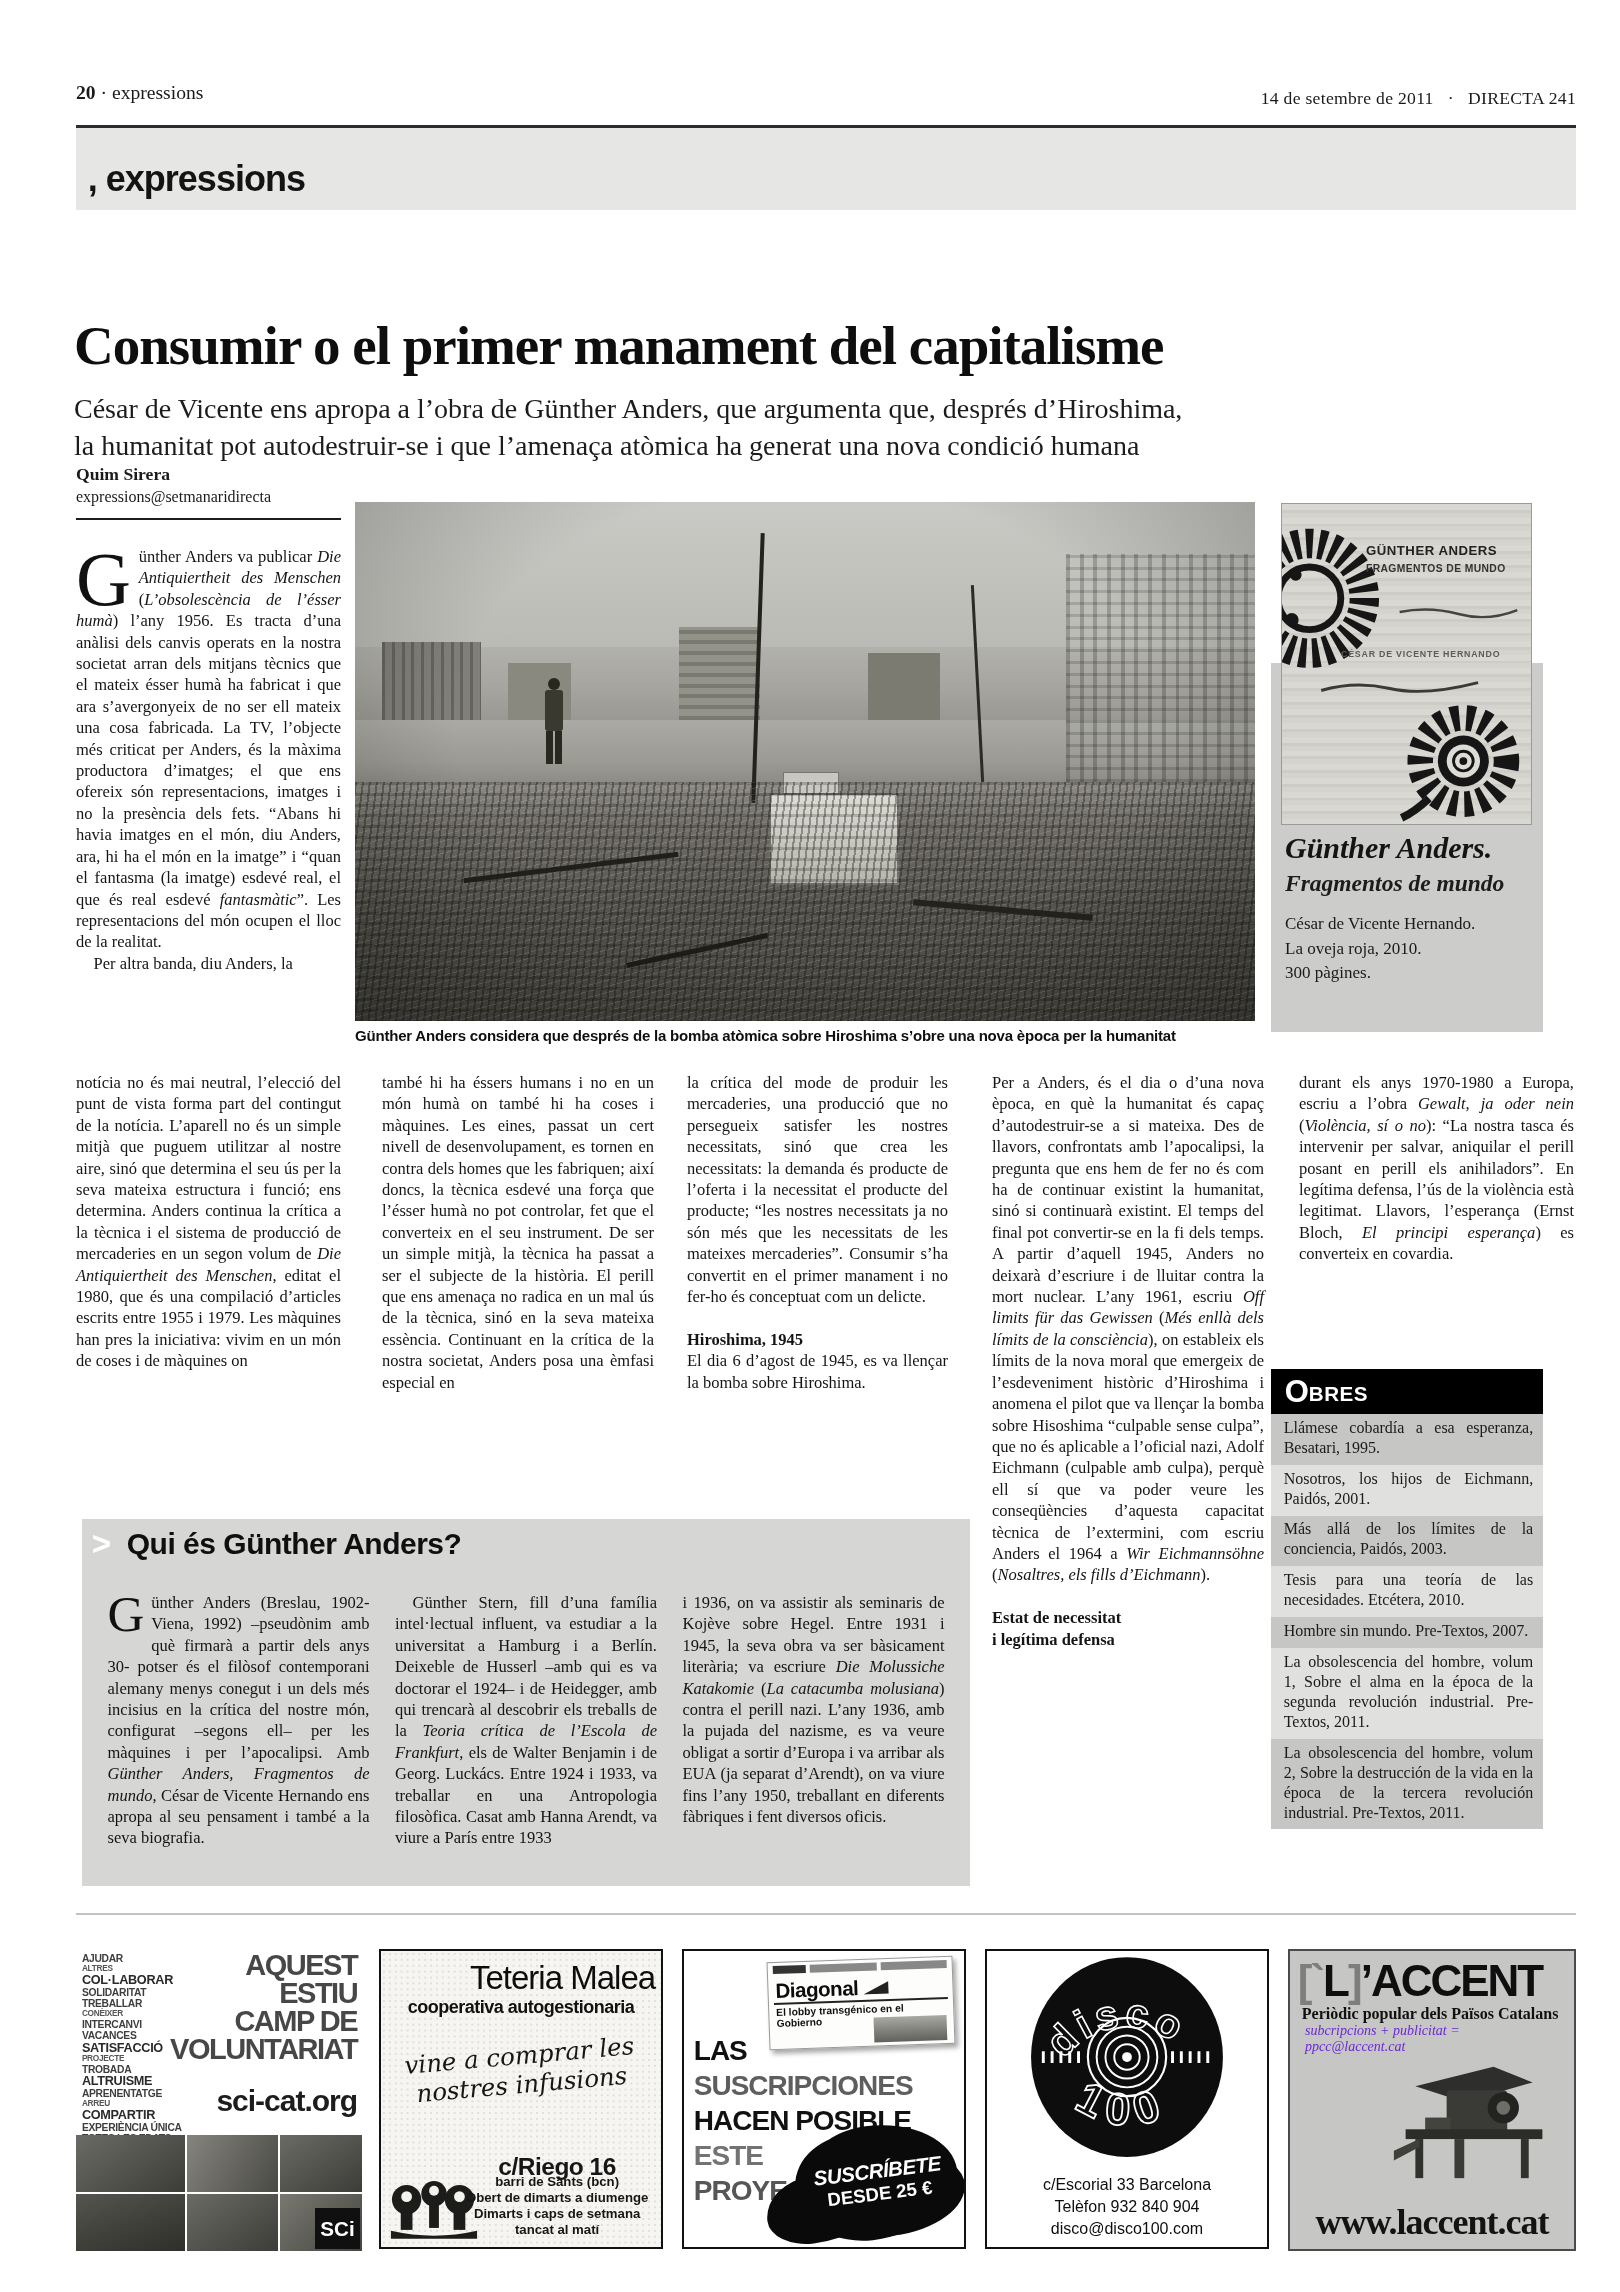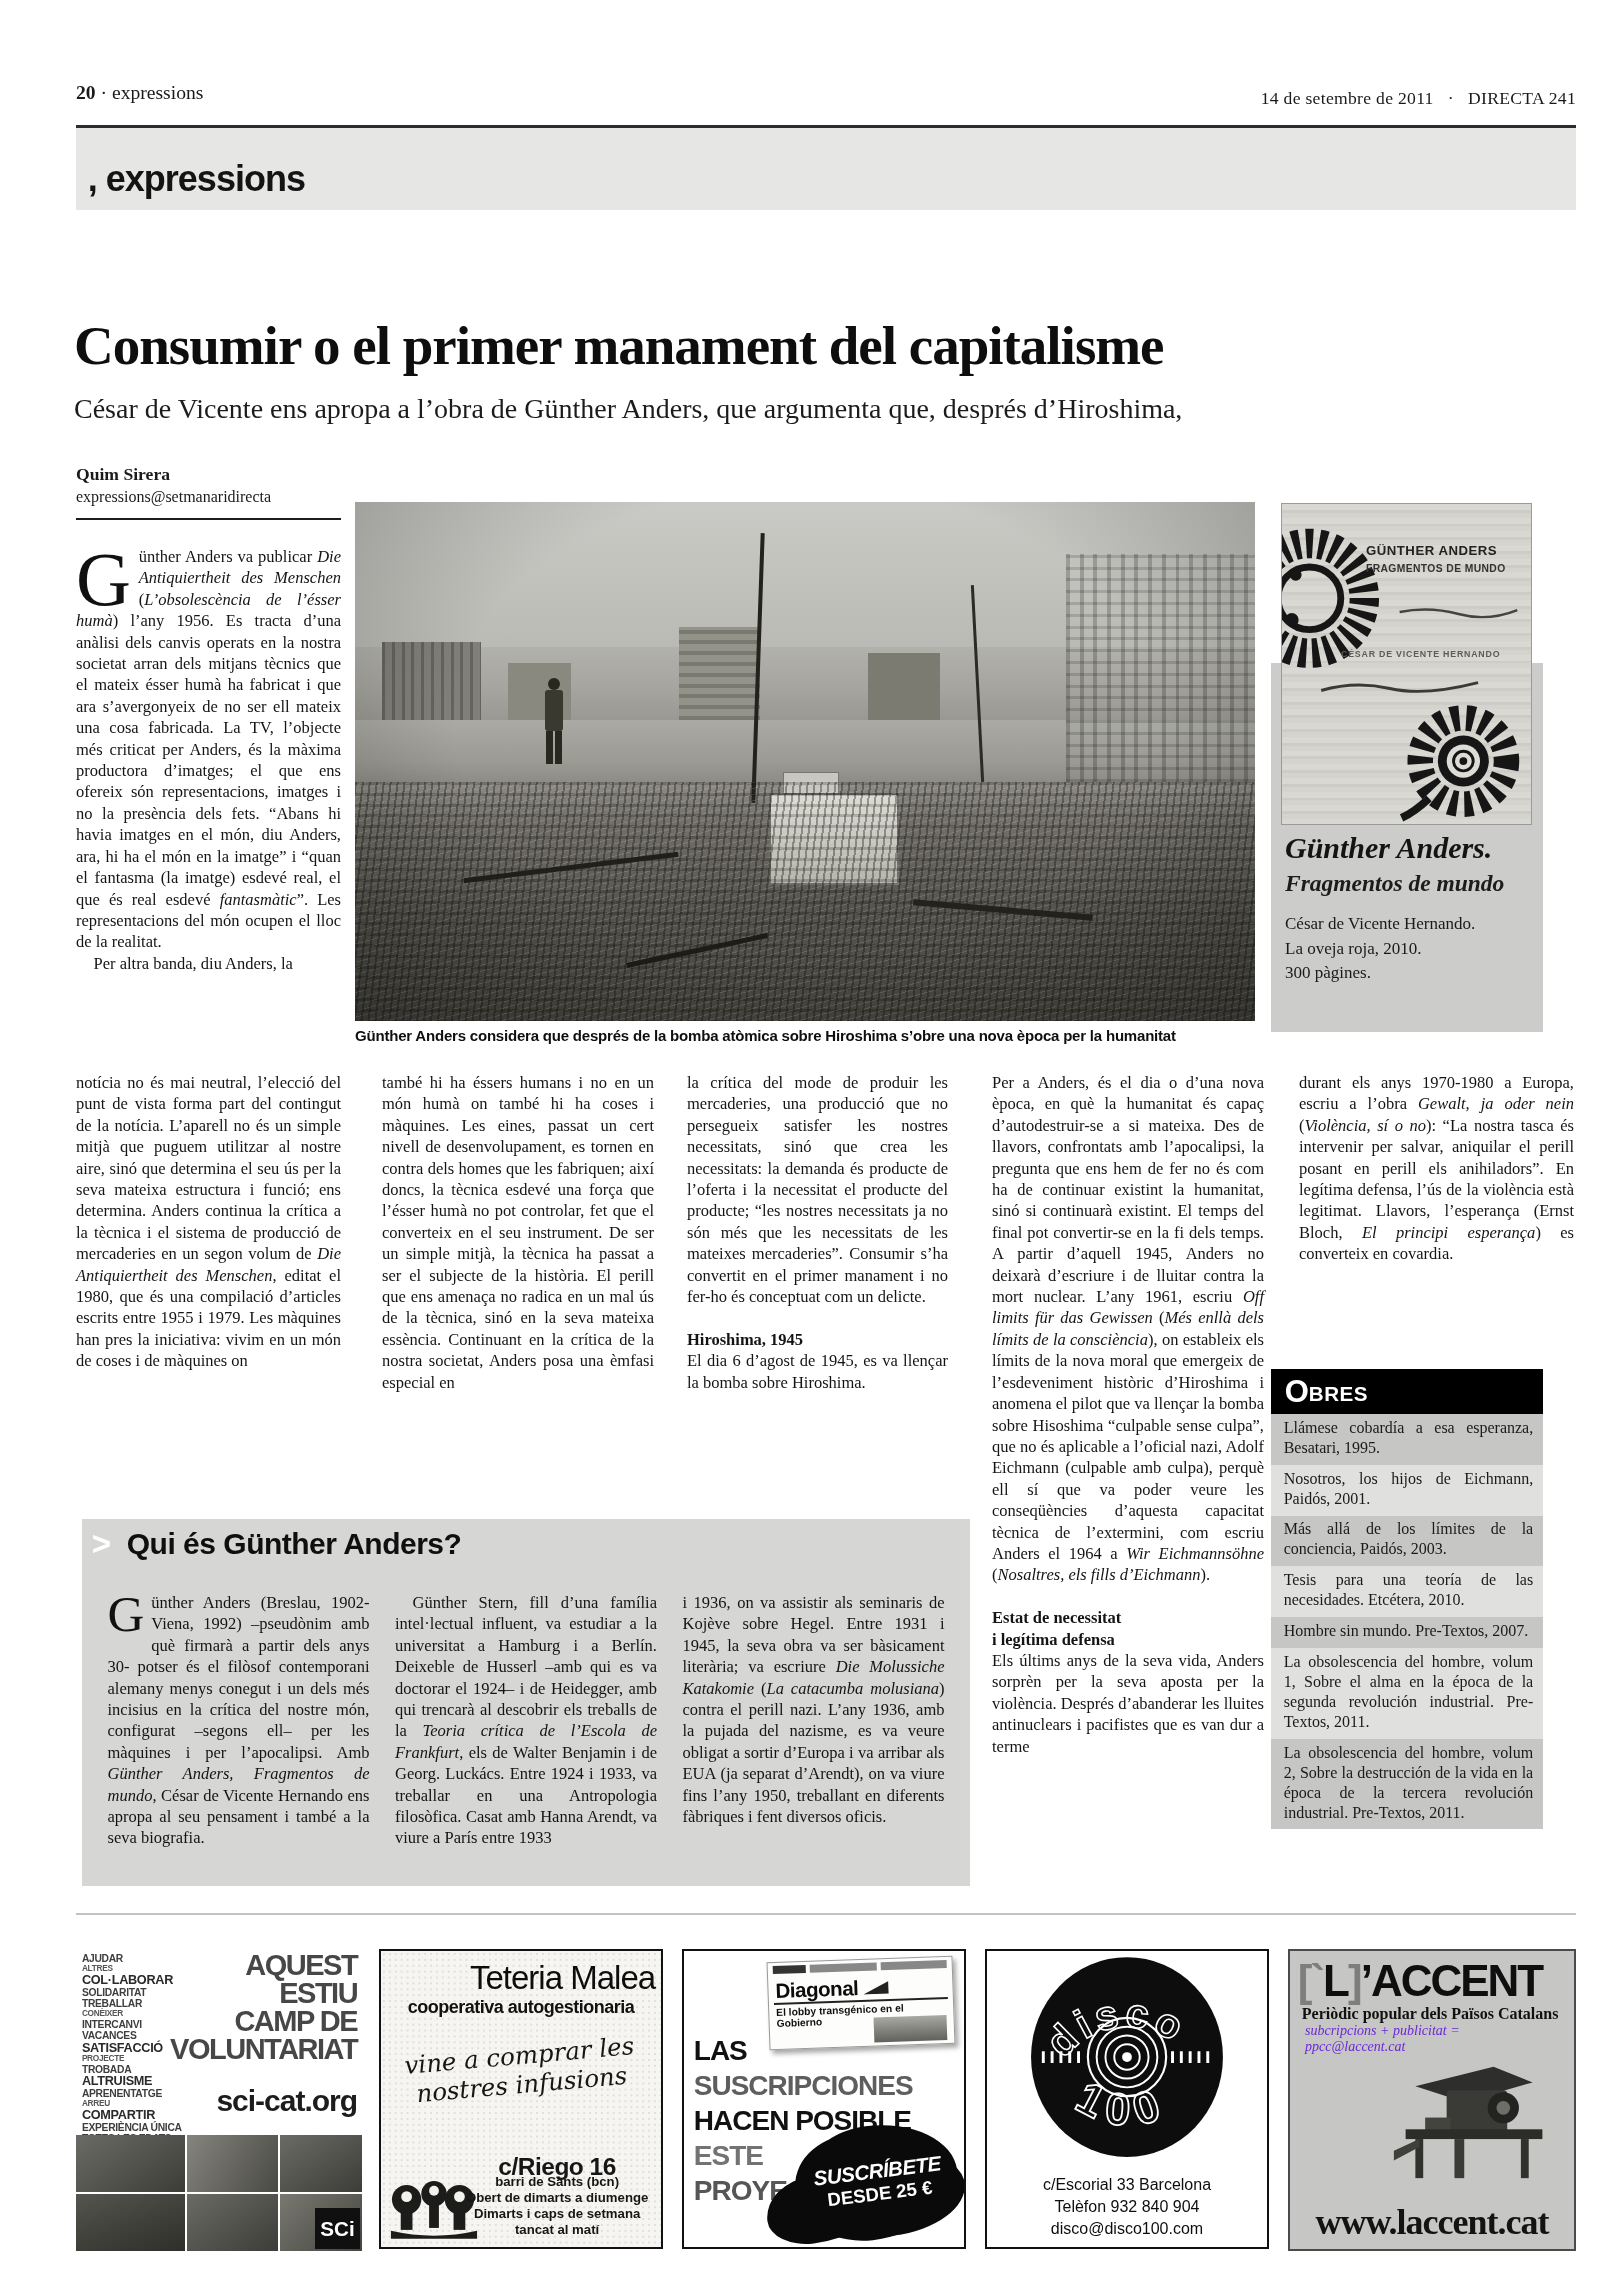--- a/index.html
+++ b/index.html
@@ -233,20 +233,21 @@
   </div>
   <div class="abs top-rule"></div>
   <div class="abs gray-band">
     <div class="band-label">, expressions</div>
   </div>
 
 
   <h1 class="abs headline" style="margin:0;">Consumir o el primer manament del capitalisme</h1>
   <div class="abs subhead">
       <span>César de Vicente ens apropa a l’obra de Günther Anders, que argumenta que, després d’Hiroshima,</span>
+      <span>la humanitat pot autodestruir-se i que l’amenaça atòmica ha generat una nova condició humana</span>
     </div>
 
   <div class="abs byline-name">Quim Sirera</div>
   <div class="abs byline-email">expressions@setmanaridirecta</div>
   <div class="abs byline-rule"></div>
 
   <div class="col col1a">
     <p><span class="dropcap">G</span><span><span>ünther Anders va publicar </span><span class="it">Die Antiquiertheit des Menschen</span><span> (</span><span class="it">L’obsolescència de l’ésser humà</span><span>) l’any 1956. Es tracta d’una anàlisi dels canvis operats en la nostra societat arran dels mitjans tècnics que el mateix ésser humà ha fabricat i que ara s’avergonyeix de no ser ell mateix una cosa fabricada. La TV, l’objecte més criticat per Anders, és la màxima productora d’imatges; el que ens ofereix són representacions, imatges i no la presència dels fets. “Abans hi havia imatges en el món, diu Anders, ara, hi ha el món en la imatge” i “quan el fantasma (la imatge) esdevé real, el que és real esdevé </span><span class="it">fantasmàtic</span><span>”. Les representacions del món ocupen el lloc de la realitat.</span></span></p>
     <p class="ind"><span><span>Per altra banda, diu Anders, la</span></span></p>
   </div>
@@ -313,21 +314,20 @@
     <p><span><span>la crítica del mode de produir les mercaderies, una producció que no persegueix satisfer les nostres necessitats, sinó que crea les necessitats: la demanda és producte de l’oferta i la necessitat el producte del producte; “les nostres necessitats ja no són més que les necessitats de les mateixes mercaderies”. Consumir s’ha convertit en el primer manament i no fer-ho és conceptuat com un delicte.</span></span></p>
     <p class="sub">Hiroshima, 1945</p>
     <p><span><span>El dia 6 d’agost de 1945, es va llençar la bomba sobre Hiroshima.</span></span></p>
   </div>
   <div class="col col4">
     <p><span><span>Per a Anders, és el dia o d’una nova època, en què la humanitat és capaç d’autodestruir-se a si mateixa. Des de llavors, confrontats amb l’apocalipsi, la pregunta que ens hem de fer no és com ha de continuar existint la humanitat, sinó si continuarà existint. El temps del final pot convertir-se en la fi dels temps. A partir d’aquell 1945, Anders no deixarà d’escriure i de lluitar contra la mort nuclear. L’any 1961, escriu </span><span class="it">Off limits für das Gewissen</span><span> (</span><span class="it">Més enllà dels límits de la consciència</span><span>), on estableix els límits de la nova moral que emergeix de l’esdeveniment històric d’Hiroshima i anomena el pilot que va llençar la bomba sobre Hisoshima “culpable sense culpa”, que no és aplicable a l’oficial nazi, Adolf Eichmann (culpable amb culpa), perquè ell sí que va poder veure les conseqüències d’aquesta capacitat tècnica de l’extermini, com escriu Anders el 1964 a </span><span class="it">Wir Eichmannsöhne</span><span> (</span><span class="it">Nosaltres, els fills d’Eichmann</span><span>).</span></span></p>
     <p class="sub">
         <span style="display:block">Estat de necessitat</span>
         <span style="display:block">i legítima defensa</span>
       </p>
-    <p><span><span>Els últims anys de la seva vida, Anders sorprèn per la seva aposta per la violència. Després d’abanderar les lluites antinuclears i pacifistes que es van dur a terme</span></span></p>
   </div>
   <div class="col col5">
     <p><span><span>durant els anys 1970-1980 a Europa, escriu a l’obra </span><span class="it">Gewalt, ja oder nein</span><span> (</span><span class="it">Violència, sí o no</span><span>): “La nostra tasca és intervenir per salvar, aniquilar el perill posant en perill els anihiladors”. En legítima defensa, l’ús de la violència està legitimat. Llavors, l’esperança (Ernst Bloch, </span><span class="it">El principi esperança</span><span>) es converteix en covardia.</span></span></p>
   </div>
 
   <div class="abs obres">
     <div class="obres-header">
       <span class="big">O</span>
       <span class="small">BRES</span>
     </div>

